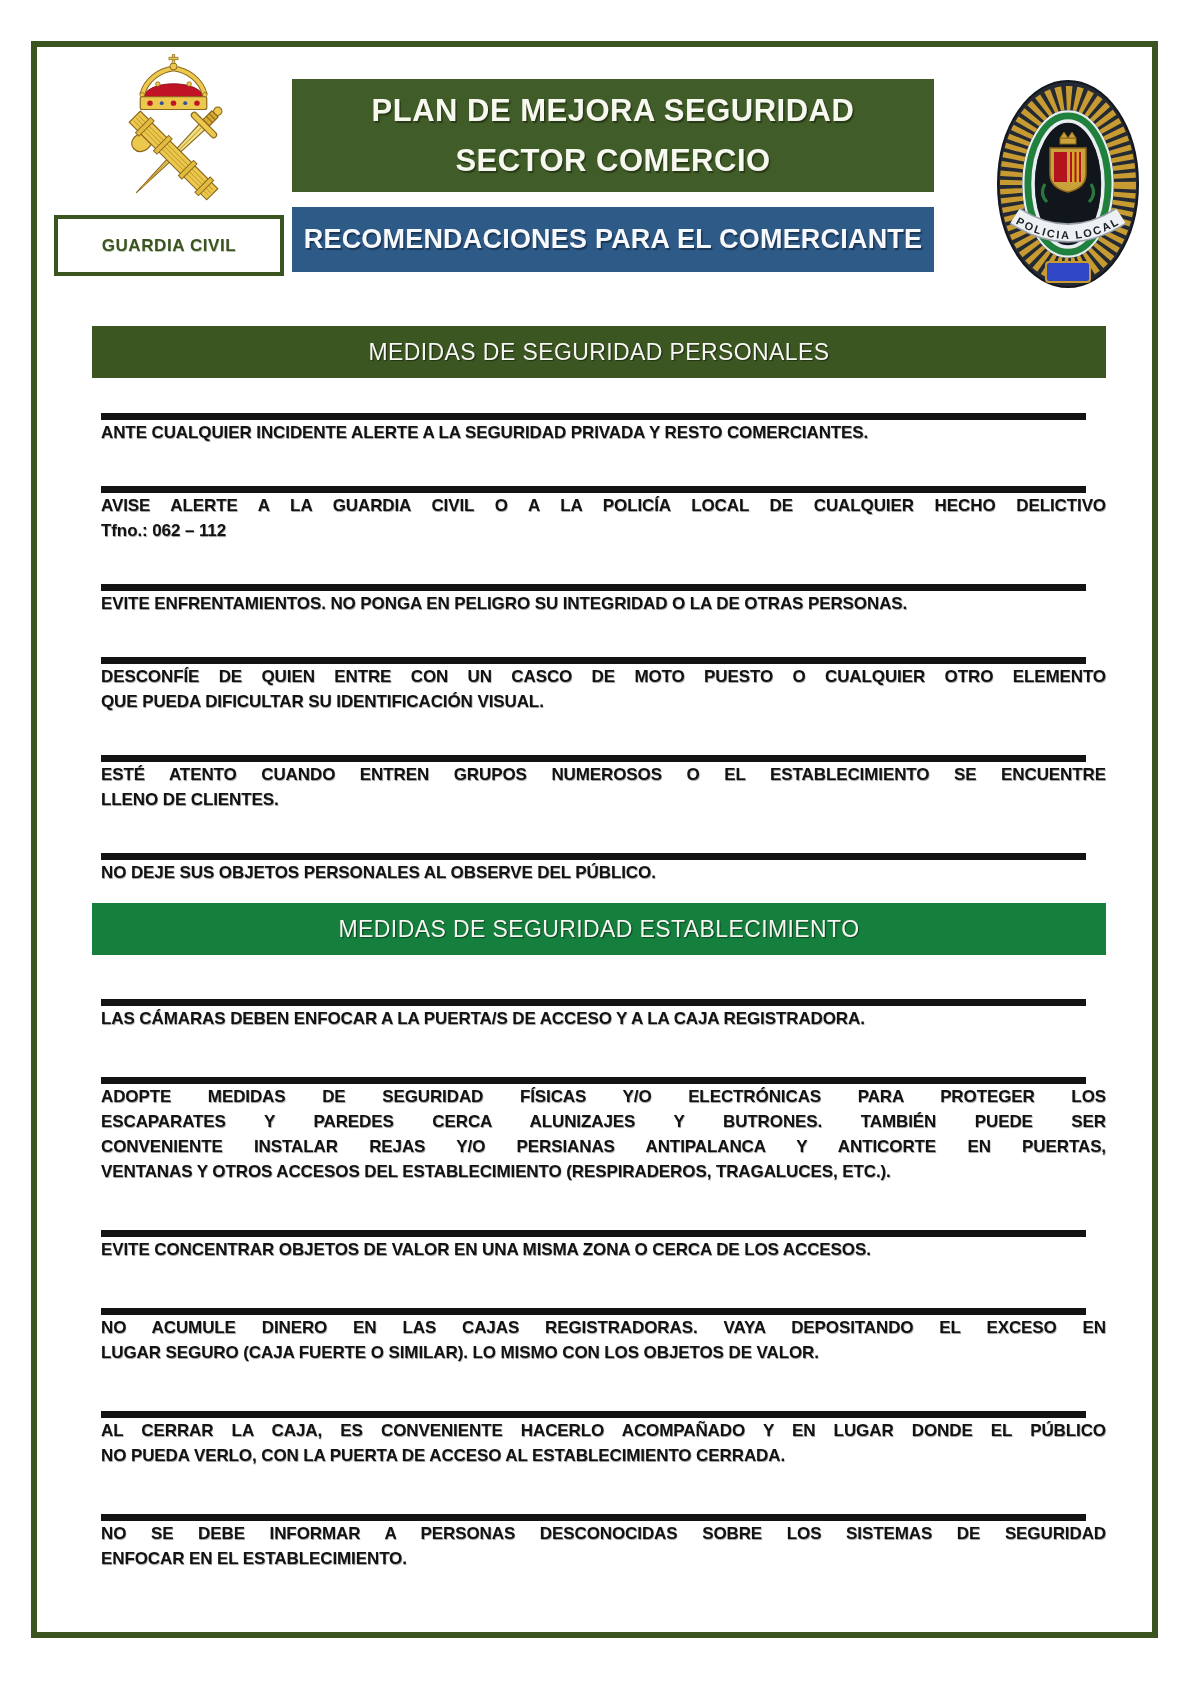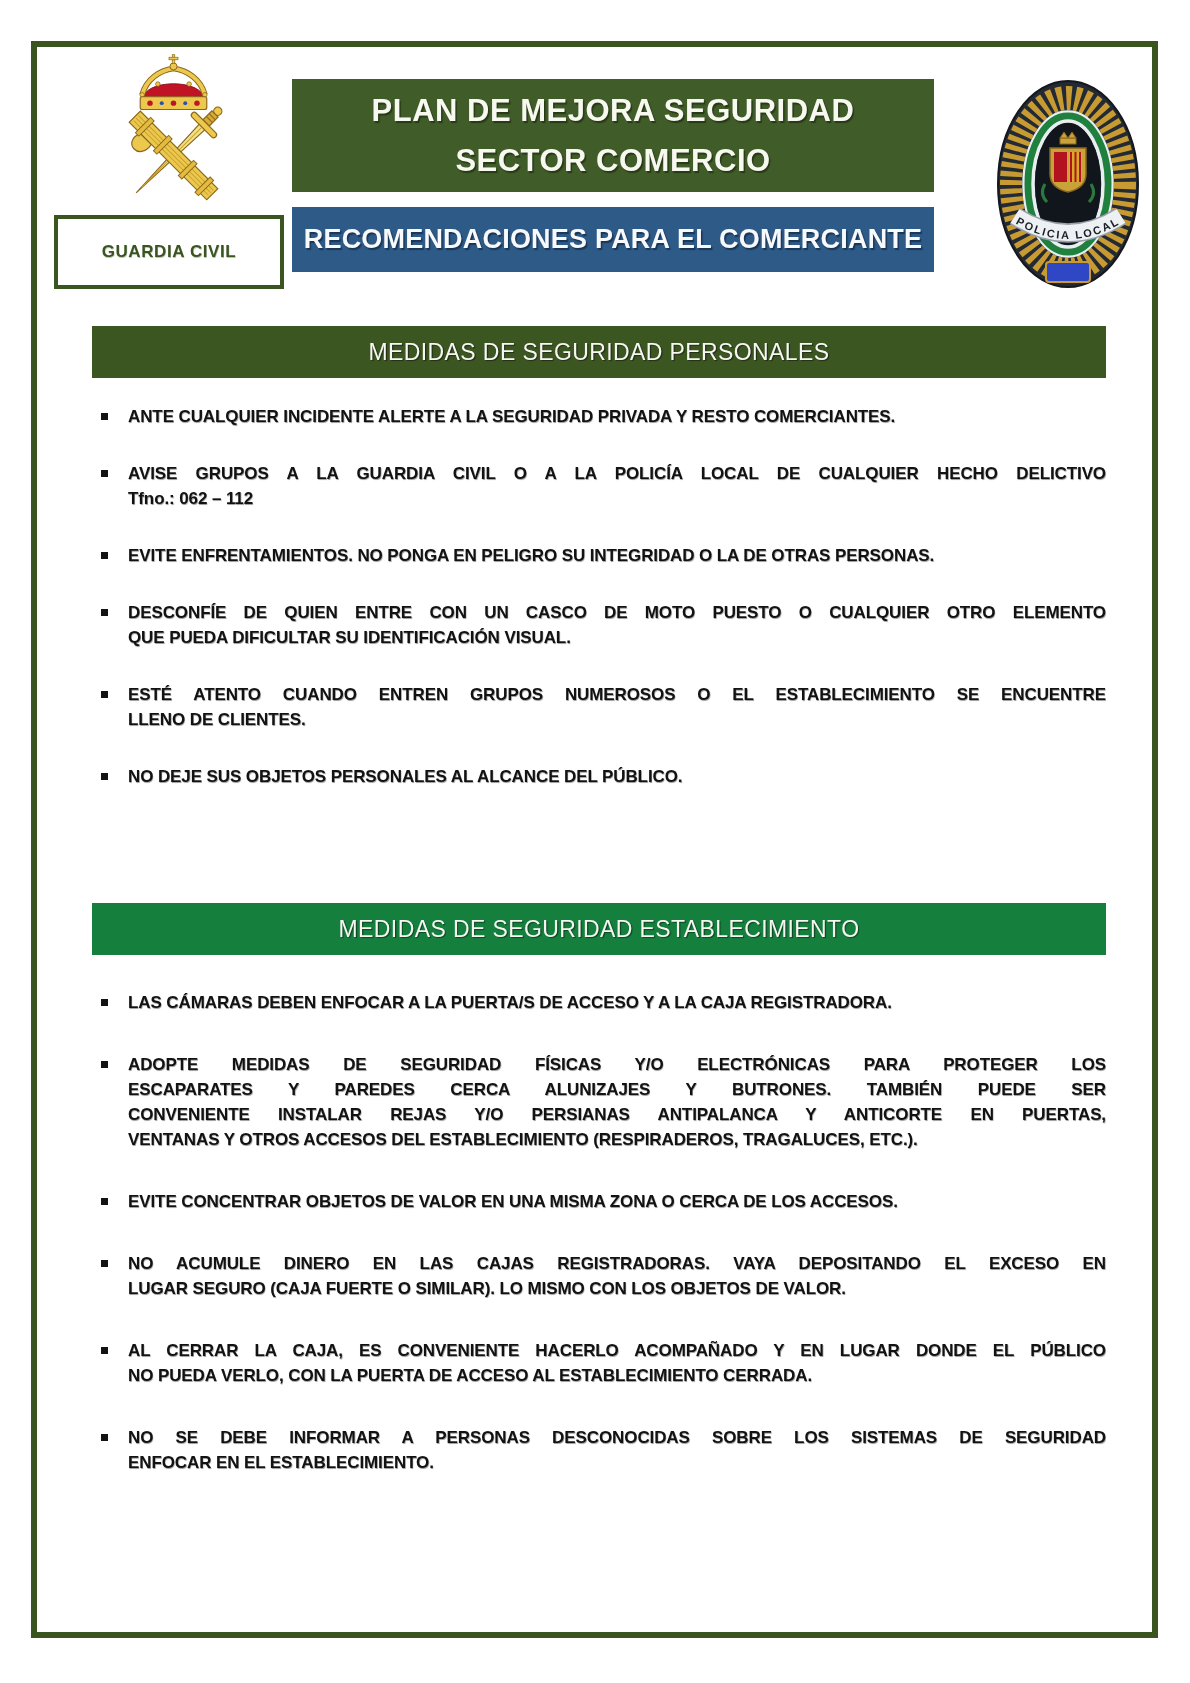--- a/index.html
+++ b/index.html
@@ -7,21 +7,21 @@
     position:relative;width:1190px;height:1683px;background:#ffffff;
     font-family:"Liberation Sans","DejaVu Sans",sans-serif;overflow:hidden;
   }
   .frame{
     position:absolute;left:31px;top:41px;width:1127px;height:1597px;
     border:6px solid #3a5520;box-sizing:border-box;background:#ffffff;
   }
   
   .gc-emblem{position:absolute;left:105px;top:53px;width:137px;height:158px;}
   .gc-box{
-    position:absolute;left:54px;top:215px;width:230px;height:74px;box-sizing:border-box;
+    position:absolute;left:54px;top:215px;width:230px;height:61px;box-sizing:border-box;
     border:4px solid #3a5520;background:#ffffff;display:flex;align-items:center;justify-content:center;
   }
   .gc-box span{
     color:#3a5520;font-weight:bold;font-size:17px;letter-spacing:.6px;
     text-shadow:.5px .5px .6px rgba(58,85,32,.35);
   }
   .banner{
     position:absolute;left:292px;width:642px;display:flex;flex-direction:column;
     align-items:center;justify-content:center;text-align:center;
   }
@@ -45,21 +45,21 @@
   .secbar span{
     color:#f6f7f2;font-weight:normal;font-size:23px;letter-spacing:.4px;
     text-shadow:1.2px 1.2px 1px rgba(0,0,0,.45);
   }
   .secbar.green{top:326px;background:#3c5622;}
   .secbar.navy{top:903px;background:#15803d;}
   
   .blist{position:absolute;left:101px;width:1005px;}
   .blist.first{top:404px;}
   .blist.second{top:990px;}
-  .item{display:flex;}
+  .item{display:flex;flex-direction:column;}
   .blist.first  .item{margin-bottom:32px;}
   .blist.second .item{margin-bottom:37px;}
   .marker{flex:0 0 7px;height:7px;background:#131313;margin-top:9px;margin-right:20px;}
   .itext{
     flex:1;font-weight:bold;font-size:17px;color:#121212;letter-spacing:-.1px;
     text-shadow:.6px .6px .7px rgba(0,0,0,.38);
   }
   .itext .ln{line-height:25px;text-align:left;}
   .itext .ln.fit{text-align-last:justify;text-justify:inter-word;}
 </style>
@@ -167,21 +167,21 @@
   <div class="blist first">
       <div class="item">
         <span class="marker"></span>
         <div class="itext">
           <div class="ln">ANTE CUALQUIER INCIDENTE ALERTE A LA SEGURIDAD PRIVADA Y RESTO COMERCIANTES.</div>
         </div>
       </div>
       <div class="item">
         <span class="marker"></span>
         <div class="itext">
-          <div class="ln fit">AVISE GRUPOS A LA GUARDIA CIVIL O A LA POLICÍA LOCAL DE CUALQUIER HECHO DELICTIVO</div>
+          <div class="ln fit">AVISE ALERTE A LA GUARDIA CIVIL O A LA POLICÍA LOCAL DE CUALQUIER HECHO DELICTIVO</div>
           <div class="ln">Tfno.: 062 – 112</div>
         </div>
       </div>
       <div class="item">
         <span class="marker"></span>
         <div class="itext">
           <div class="ln">EVITE ENFRENTAMIENTOS. NO PONGA EN PELIGRO SU INTEGRIDAD O LA DE OTRAS PERSONAS.</div>
         </div>
       </div>
       <div class="item">
@@ -194,21 +194,21 @@
       <div class="item">
         <span class="marker"></span>
         <div class="itext">
           <div class="ln fit">ESTÉ ATENTO CUANDO ENTREN GRUPOS NUMEROSOS O EL ESTABLECIMIENTO SE ENCUENTRE</div>
           <div class="ln">LLENO DE CLIENTES.</div>
         </div>
       </div>
       <div class="item">
         <span class="marker"></span>
         <div class="itext">
-          <div class="ln">NO DEJE SUS OBJETOS PERSONALES AL ALCANCE DEL PÚBLICO.</div>
+          <div class="ln">NO DEJE SUS OBJETOS PERSONALES AL OBSERVE DEL PÚBLICO.</div>
         </div>
       </div>
     </div>
 
   <div class="secbar navy">
     <span>MEDIDAS DE SEGURIDAD ESTABLECIMIENTO</span>
   </div>
   <div class="blist second">
       <div class="item">
         <span class="marker"></span>

